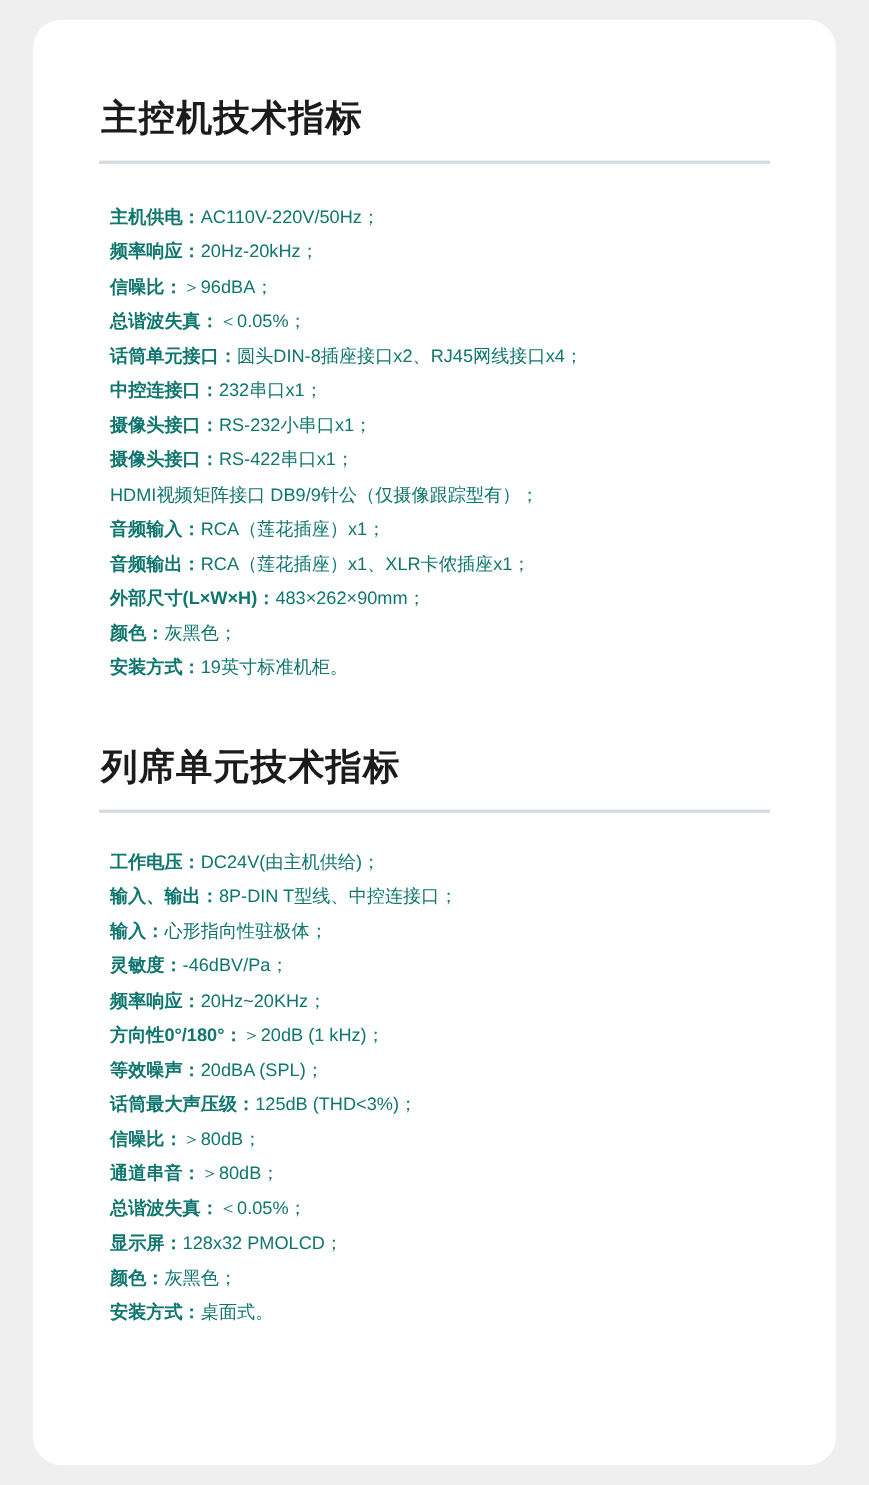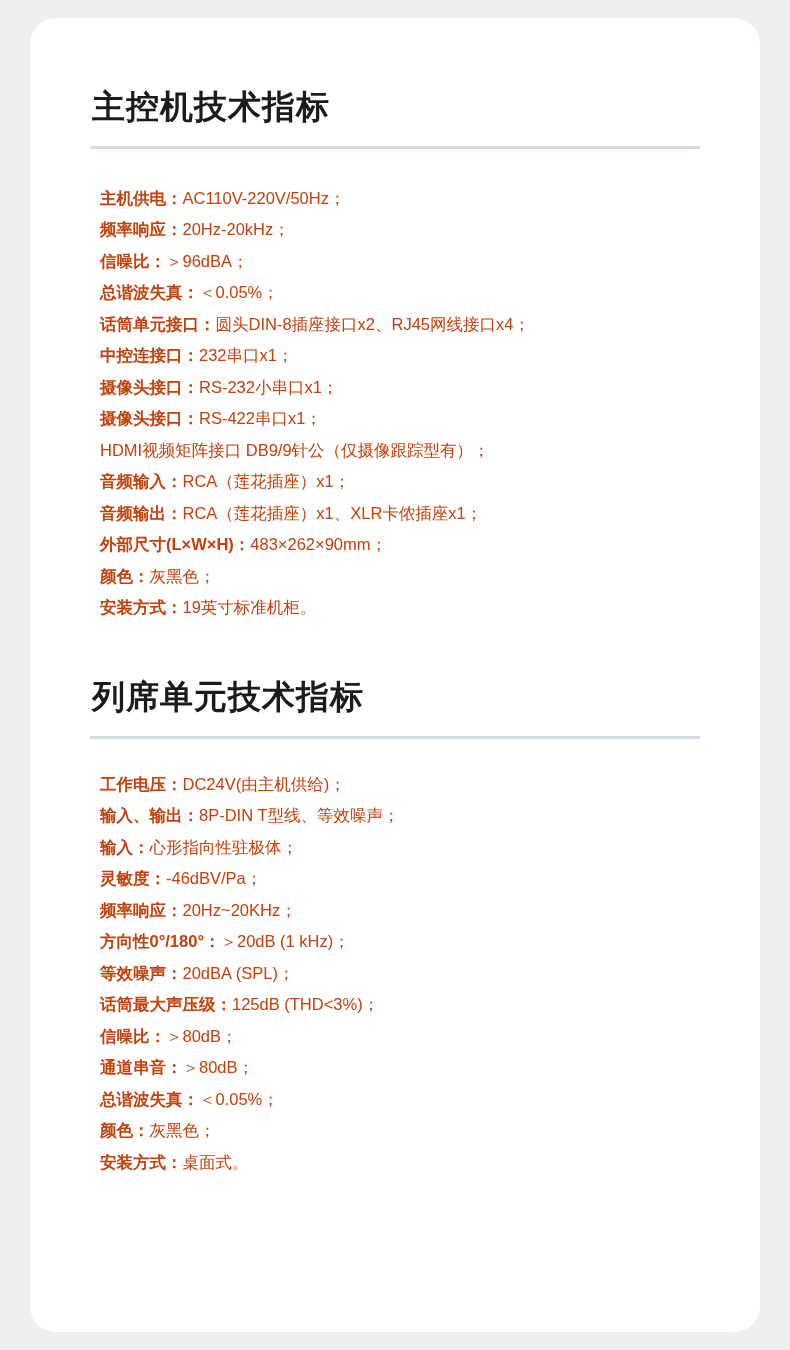--- a/index.html
+++ b/index.html
@@ -43,21 +43,21 @@
     margin-bottom: 34px;
     width: 100%;
   }
   .spec-list {
     list-style: none;
     margin: 0;
     padding: 0 0 0 10px;
   }
   .spec-item {
     font-size: 16.5px;
-    color: #c2410c;
+    color: #0f766e;
     line-height: 31.5px;
     white-space: nowrap;
   }
   .spec-label {
     font-weight: bold;
   }
   .spec-value {
     font-weight: normal;
   }
   .section-gap {
@@ -94,29 +94,30 @@
       </ul>
     </div>
 
     <div class="section-gap"></div>
 
     <div class="section section2">
       <h1 class="section-title">列席单元技术指标</h1>
       <div class="title-rule"></div>
       <ul class="spec-list">
         <li class="spec-item"><span class="spec-label">工作电压：</span><span class="spec-value">DC24V(由主机供给)；</span></li>
-        <li class="spec-item"><span class="spec-label">输入、输出：</span><span class="spec-value">8P-DIN T型线、等效噪声；</span></li>
+        <li class="spec-item"><span class="spec-label">输入、输出：</span><span class="spec-value">8P-DIN T型线、中控连接口；</span></li>
         <li class="spec-item"><span class="spec-label">输入：</span><span class="spec-value">心形指向性驻极体；</span></li>
         <li class="spec-item"><span class="spec-label">灵敏度：</span><span class="spec-value">-46dBV/Pa；</span></li>
         <li class="spec-item"><span class="spec-label">频率响应：</span><span class="spec-value">20Hz~20KHz；</span></li>
         <li class="spec-item"><span class="spec-label">方向性0°/180°：</span><span class="spec-value">＞20dB (1 kHz)；</span></li>
         <li class="spec-item"><span class="spec-label">等效噪声：</span><span class="spec-value">20dBA (SPL)；</span></li>
         <li class="spec-item"><span class="spec-label">话筒最大声压级：</span><span class="spec-value">125dB (THD&lt;3%)；</span></li>
         <li class="spec-item"><span class="spec-label">信噪比：</span><span class="spec-value">＞80dB；</span></li>
         <li class="spec-item"><span class="spec-label">通道串音：</span><span class="spec-value">＞80dB；</span></li>
         <li class="spec-item"><span class="spec-label">总谐波失真：</span><span class="spec-value">＜0.05%；</span></li>
+        <li class="spec-item"><span class="spec-label">显示屏：</span><span class="spec-value">128x32 PMOLCD；</span></li>
         <li class="spec-item"><span class="spec-label">颜色：</span><span class="spec-value">灰黑色；</span></li>
         <li class="spec-item"><span class="spec-label">安装方式：</span><span class="spec-value">桌面式。</span></li>
       </ul>
     </div>
 
   </div>
 </div>
 
 </body></html>

